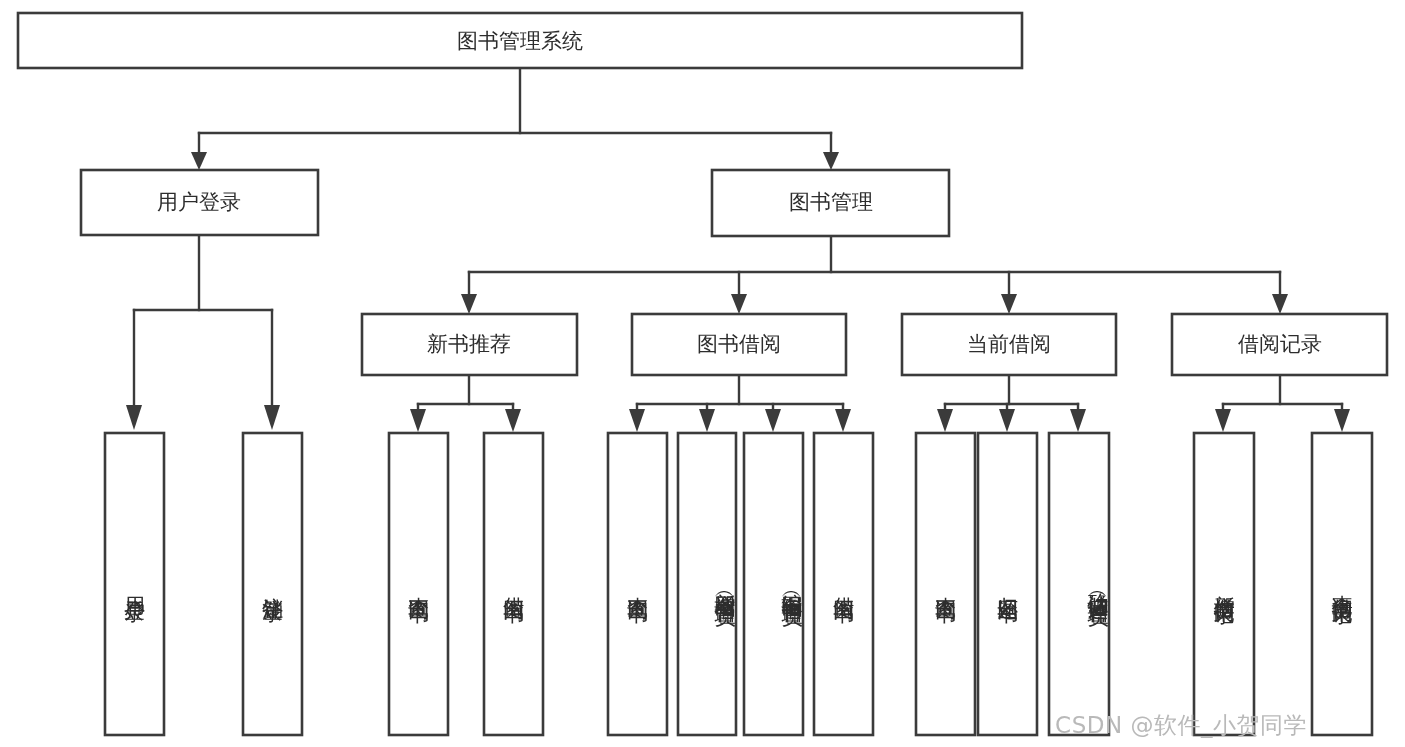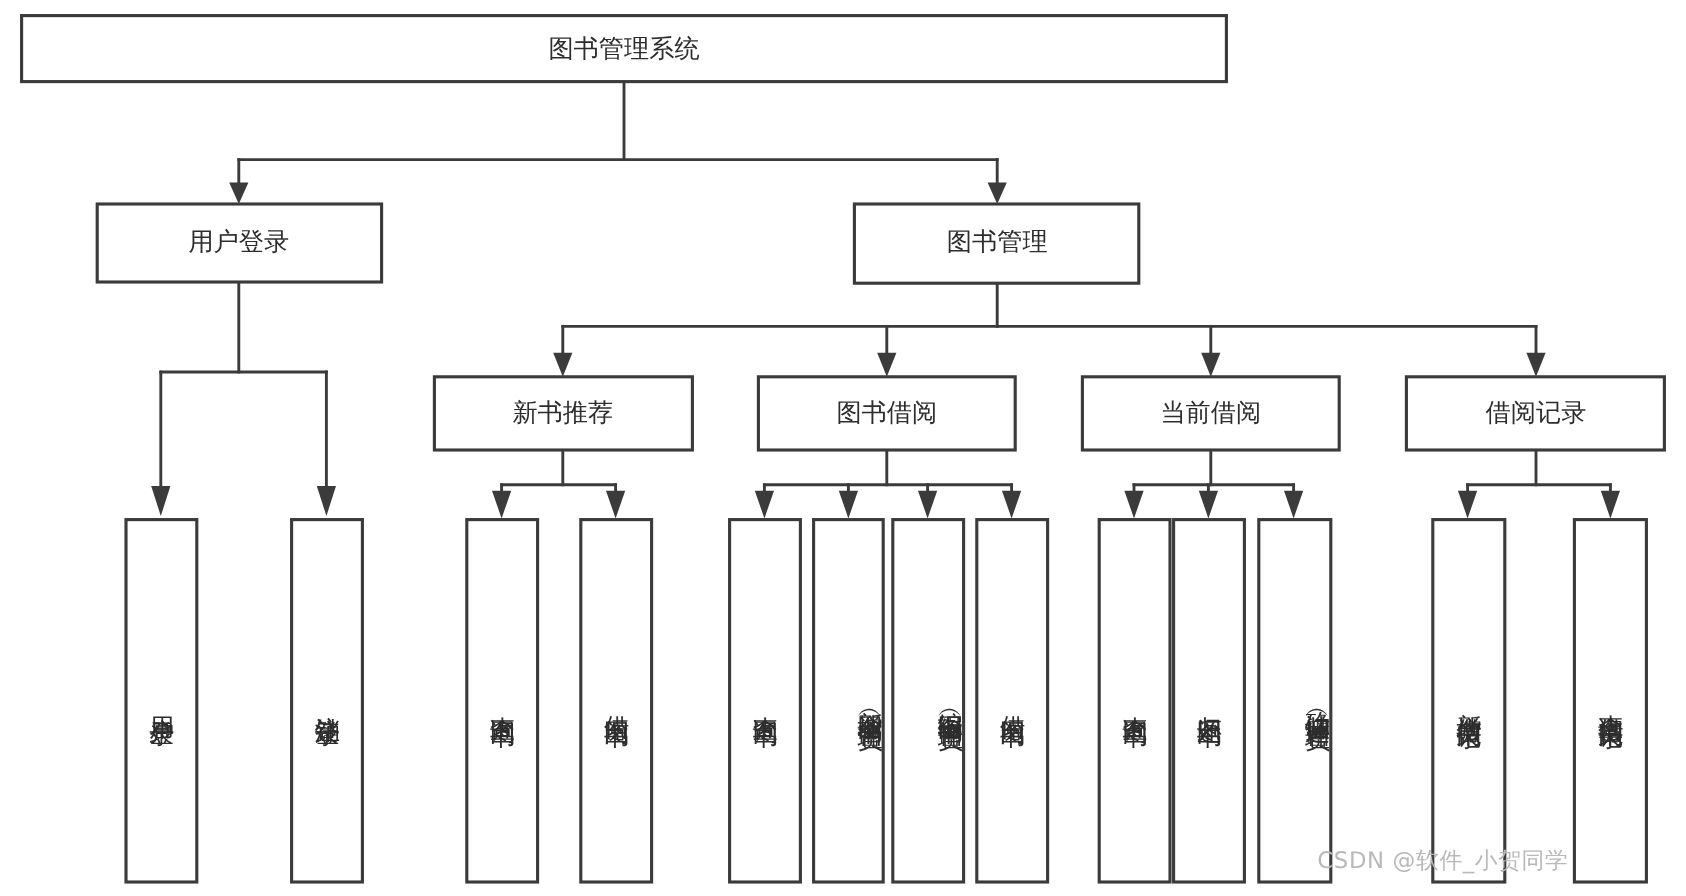--- a/index.html
+++ b/index.html
@@ -59,23 +59,23 @@
     color: #2d2d2d;
     white-space: nowrap;
     display: flex;
     align-items: center;
     justify-content: center;
     pointer-events: none;
   }
   .watermark {
     position: absolute;
     right: 8px;
-    bottom: 17px;
-    font-family: "DejaVu Sans", "Liberation Sans", sans-serif;
-    font-size: 19px;
+    bottom: 6px;
+    font-family: "DejaVu Sans", "Liberation Sans", sans-serif;
+    font-size: 23px;
     color: #b9b9b9;
     letter-spacing: 0.5px;
     white-space: nowrap;
   }
 </style>
 </head>
 <body>
 
 <div id="diagram-root">
 

